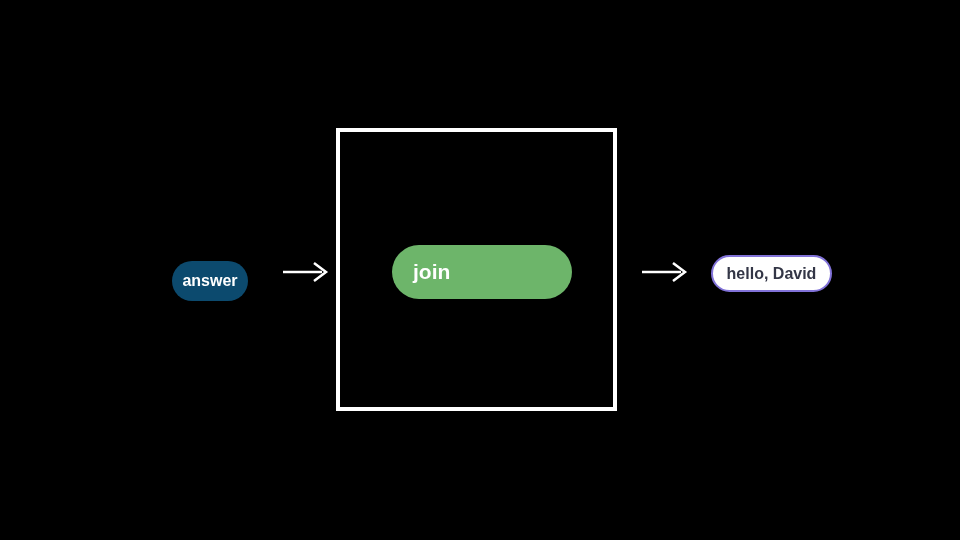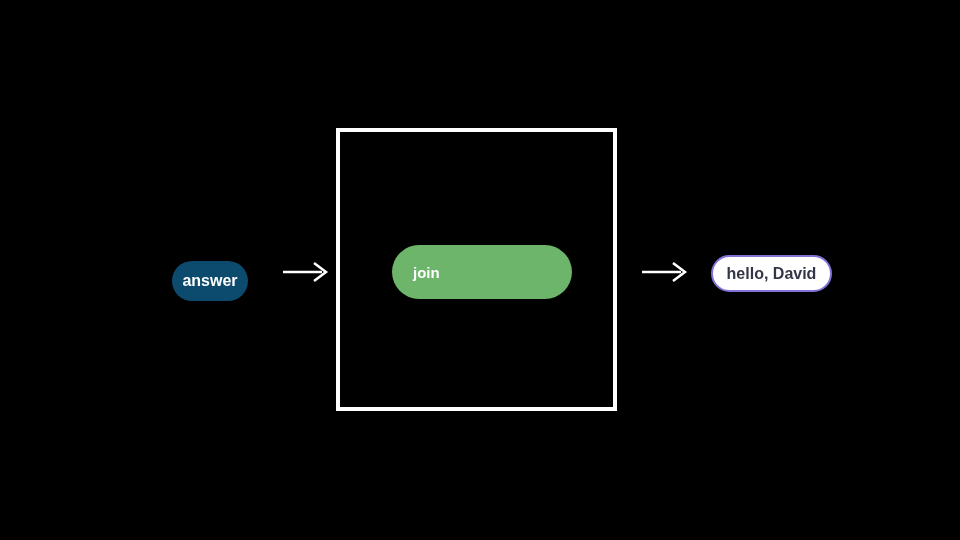--- a/index.html
+++ b/index.html
@@ -57,21 +57,21 @@
   }
   .pill-join {
     position: absolute;
     left: 392px; top: 245px;
     width: 180px; height: 54px;
     background: #6db56a;
     color: #ffffff;
     border-radius: 27px;
     display: flex;
     align-items: center;
-    font-size: 15px;
+    font-size: 21px;
     font-weight: bold;
     padding-left: 21px;
     box-sizing: border-box;
   }
   .pill-output {
     left: 711px; top: 255px;
     width: 121px; height: 37px;
     background: #ffffff;
     border: 2px solid #8172d8;
     color: #333646;

